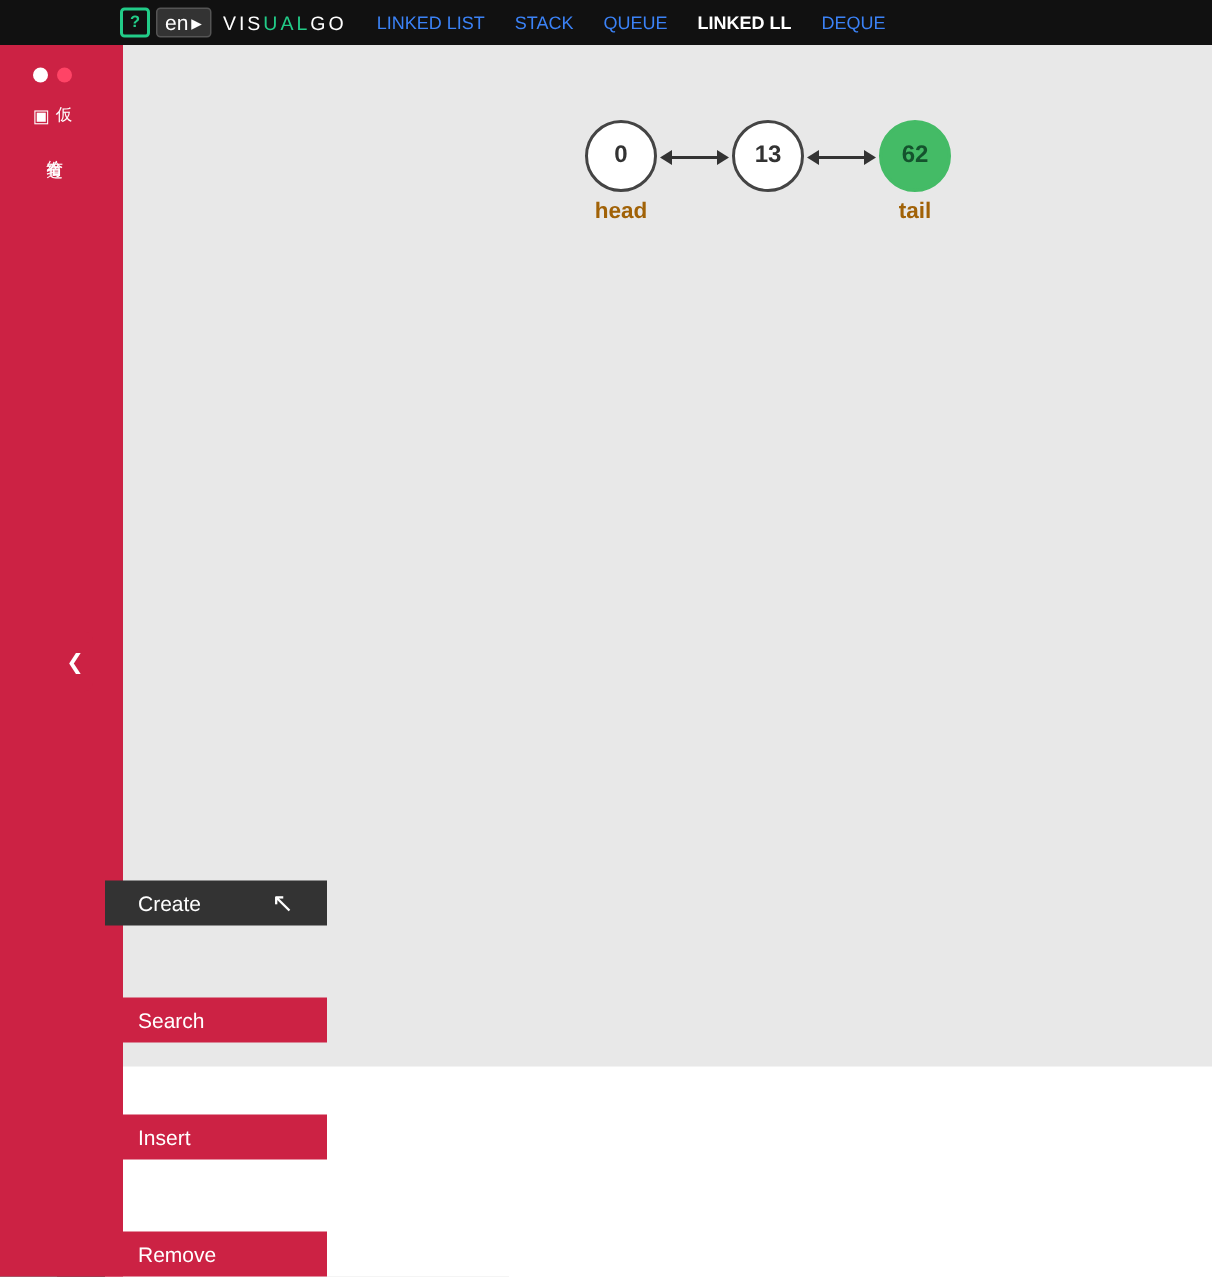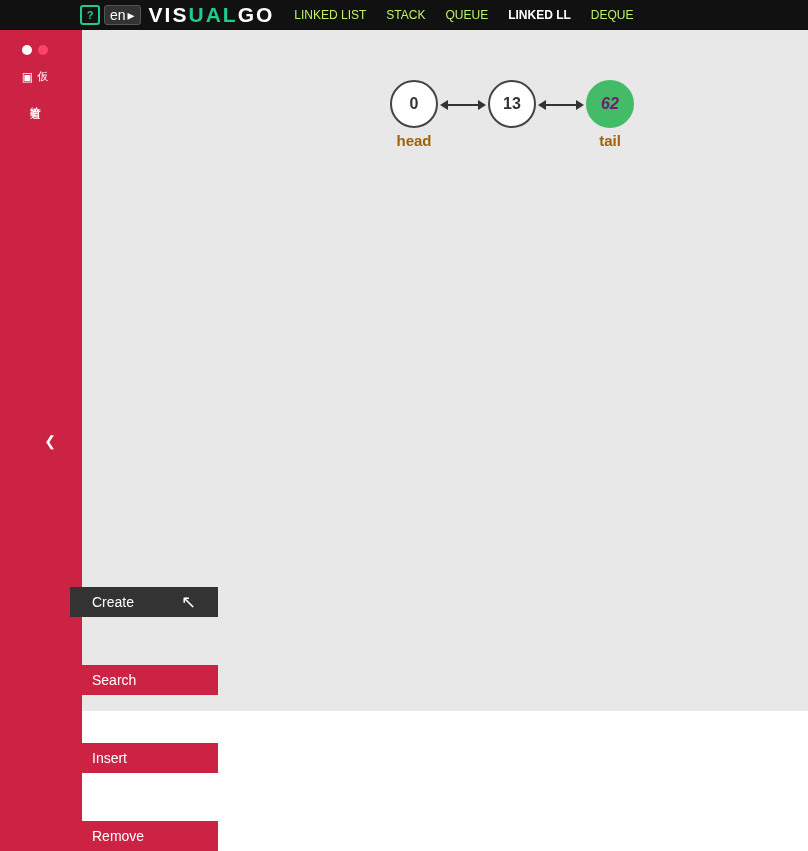--- a/index.html
+++ b/index.html
@@ -69,21 +69,21 @@
       background: #333; color: #fff; font-size: 14px;
       border: 1px solid #555; border-radius: 3px;
       padding: 1px 5px; margin-right: 4px;
       display: flex; align-items: center; gap: 2px;
     }
 
     .nav-links {
       display: flex; align-items: center; gap: 0;
     }
     .nav-link {
-      color: #bef264; font-size: 12px; padding: 0 10px;
+      color: #3b82f6; font-size: 12px; padding: 0 10px;
       cursor: pointer; text-decoration: none;
       height: 30px; display: flex; align-items: center;
     }
     .nav-link.active { color: #fff; font-weight: bold; }
 
     
     .main-canvas {
       position: absolute;
       left: 70px; top: 30px;
       width: 738px; height: 681px;
@@ -104,22 +104,21 @@
       width: 48px; height: 48px;
       border-radius: 50%;
       border: 2px solid #444;
       background: #fff;
       display: flex; align-items: center; justify-content: center;
       font-size: 16px; font-weight: bold; color: #333;
     }
     .ll-circle.tail-node {
       background: #44bb66;
       border-color: #44bb66;
-      color: #701a75;
-      font-style: italic;
+      color: #14532d;
     }
     .ll-label {
       font-size: 15px; font-weight: bold;
       margin-top: 4px; color: #a16207;
     }
     .ll-arrow {
       display: flex; align-items: center;
       margin: 0 2px; margin-bottom: 20px;
     }
     .ll-arrow-line {
@@ -173,21 +172,21 @@
       transform: translateY(-50%);
       width: 24px; height: 40px;
       background: #cc2244;
       border-radius: 0 6px 6px 0;
       display: flex; align-items: center; justify-content: center;
       cursor: pointer; z-index: 15;
       color: #fff; font-size: 14px;
     }
 
     .vis-logo-text {
-      font-size: 21px; font-weight: 700; letter-spacing: 2px;
+      font-size: 13px; font-weight: 400; letter-spacing: 2px;
     }
     .vis-logo-text .v { color: #fff; }
     .vis-logo-text .ual2 { color: #22cc88; }
     .vis-logo-text .go2 { color: #fff; }
   </style>
 </head>
 <body>
 
 <div class="topnav">
   <div class="topnav-logo">

